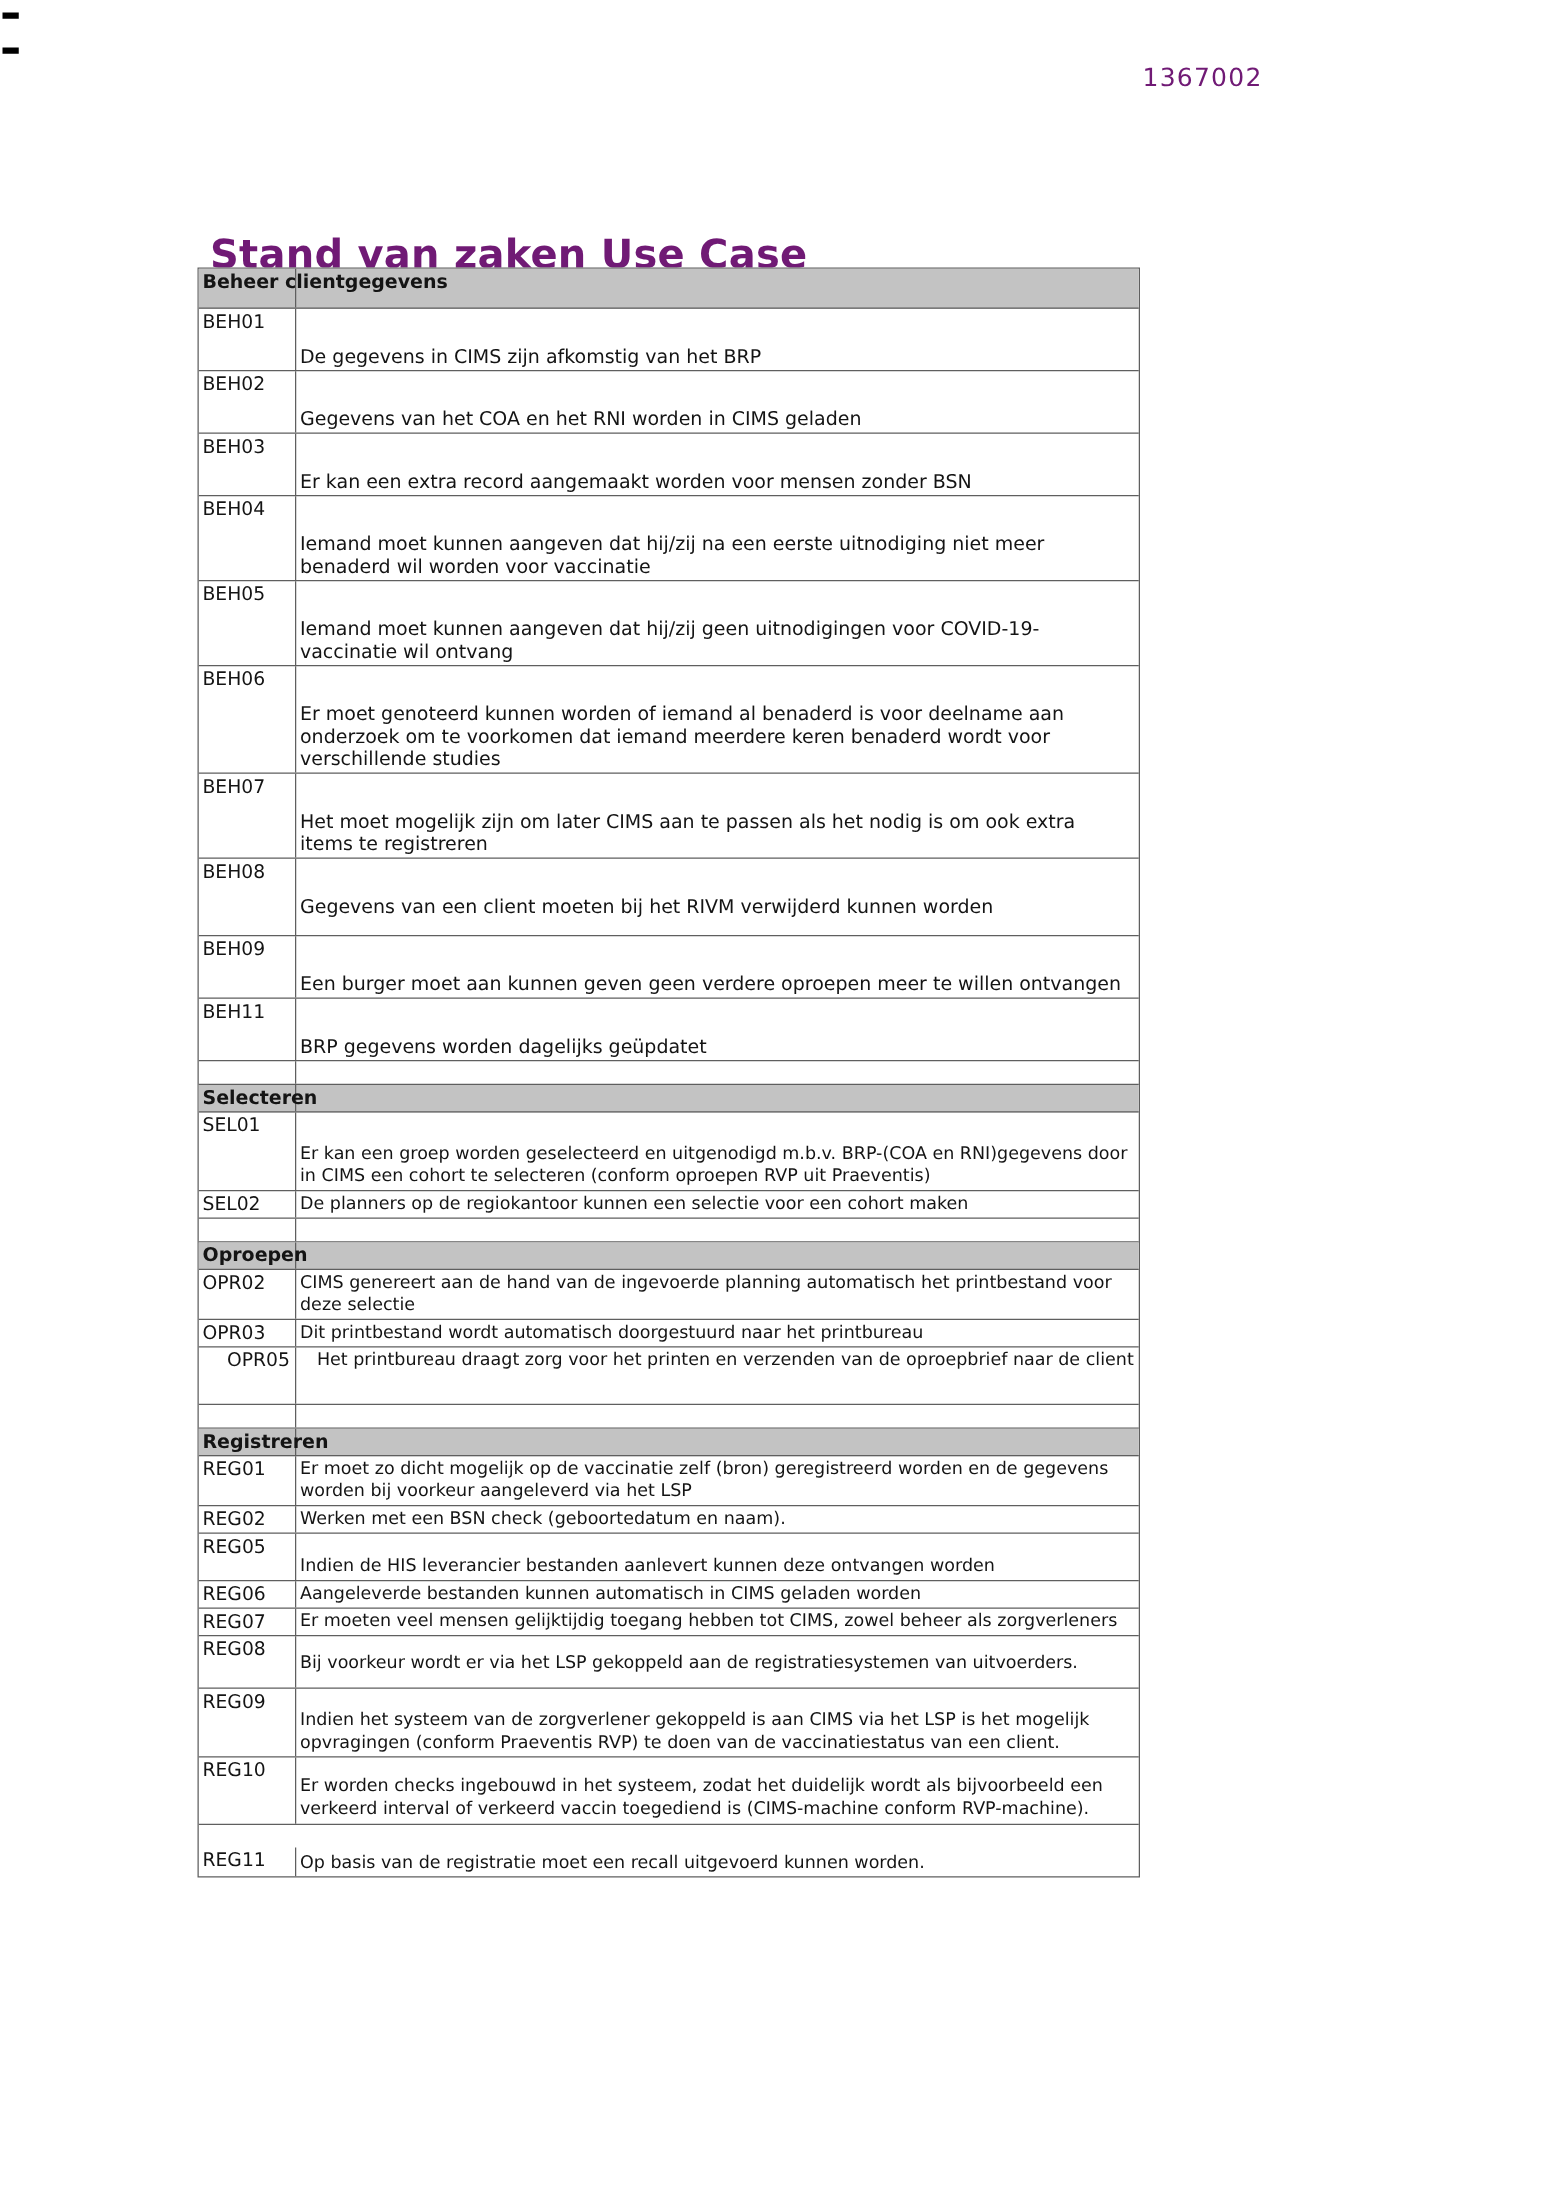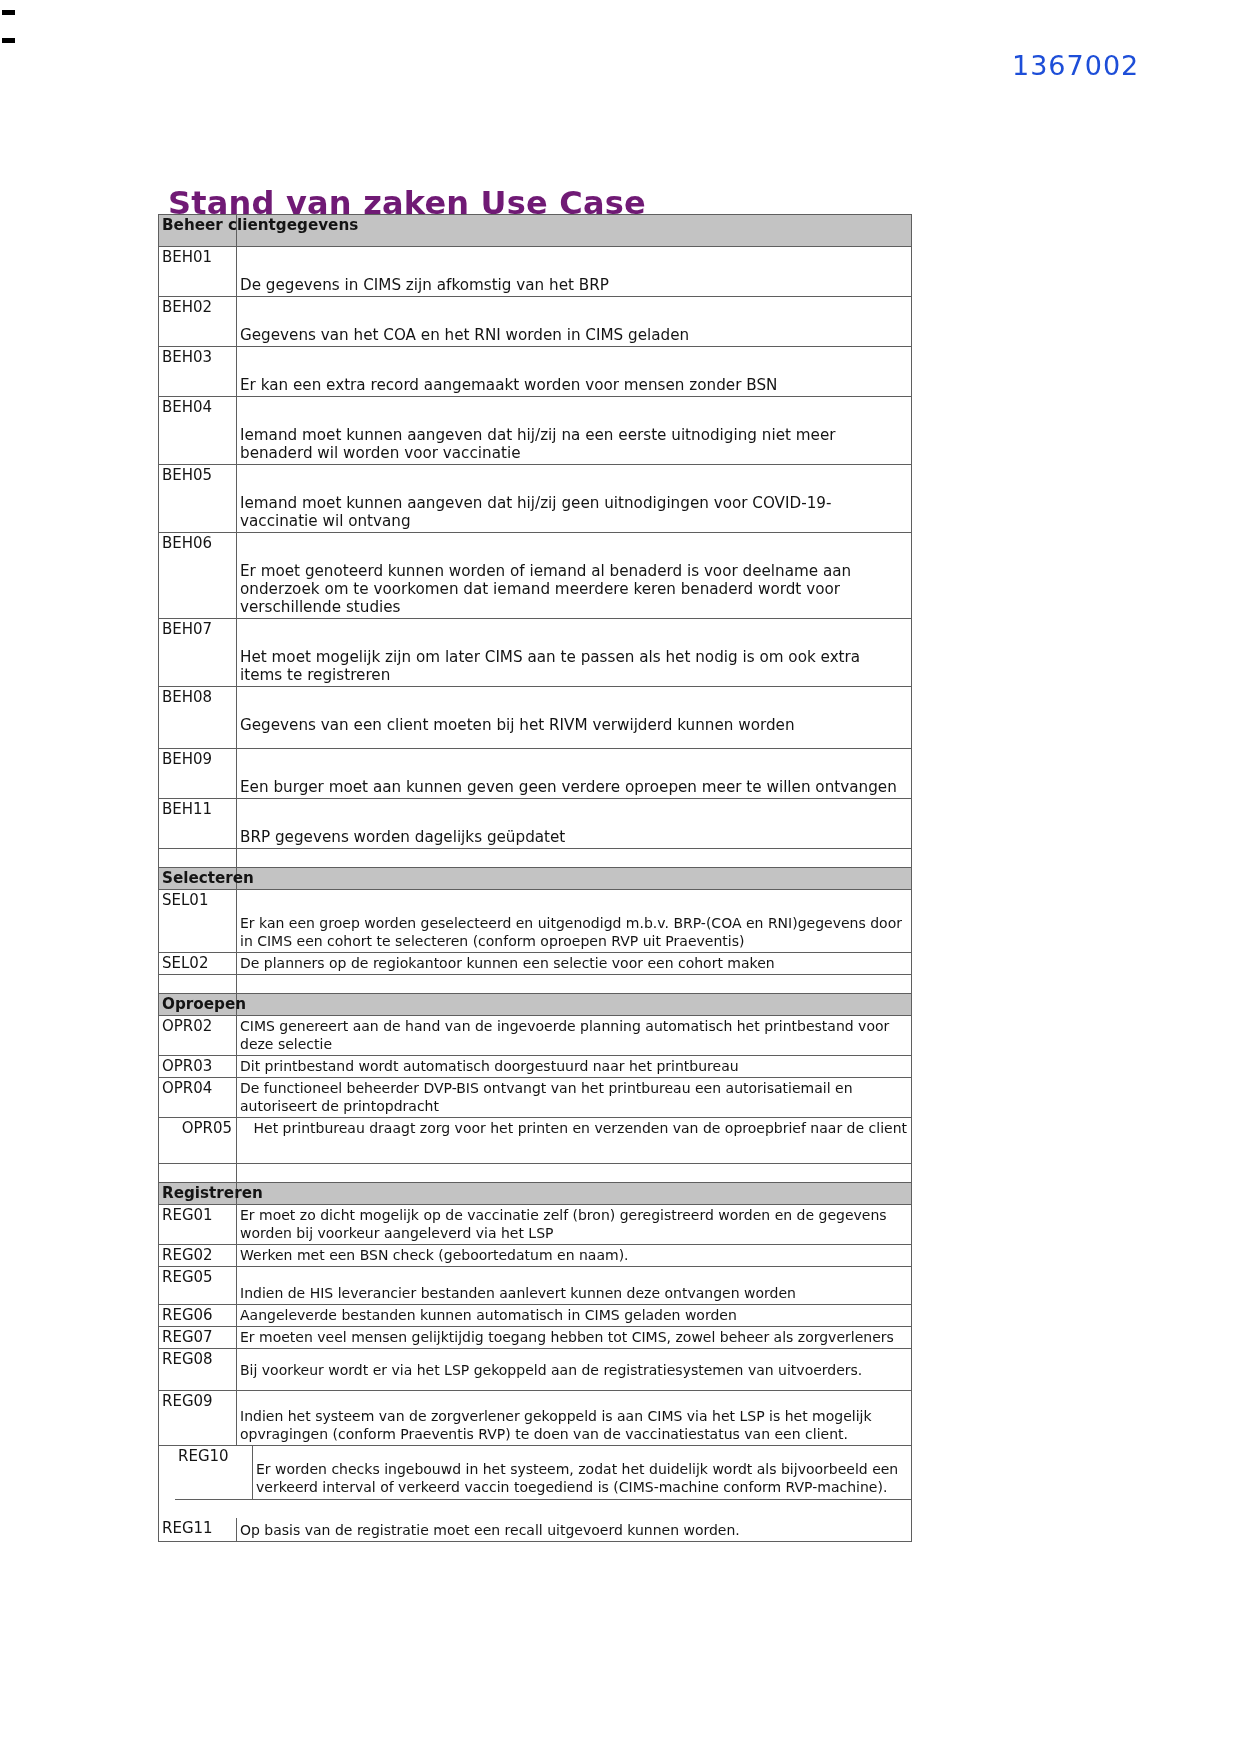--- a/index.html
+++ b/index.html
@@ -21,24 +21,24 @@
     width: 13px;
     height: 5px;
     background: #000;
   }
   .scan-mark.m1 { top: 10px; }
   .scan-mark.m2 { top: 38px; }
 
   .doc-number {
     position: absolute;
     top: 50px;
-    left: 1012px;
-    font-size: 27px;
+    left: 914px;
+    font-size: 20px;
     letter-spacing: 1px;
-    color: #1d4ed8;
+    color: #701a75;
   }
 
   .page-title {
     position: absolute;
     top: 163px;
     left: 168px;
     font-size: 32px;
     font-weight: bold;
     color: #701a75;
     letter-spacing: 0.2px;
@@ -165,24 +165,20 @@
       <div class="cell desc-cell"></div>
     </div>
     <div class="row">
       <div class="cell id-cell">OPR02</div>
       <div class="cell desc-cell">CIMS genereert aan de hand van de ingevoerde planning automatisch het printbestand voor deze selectie</div>
     </div>
     <div class="row">
       <div class="cell id-cell">OPR03</div>
       <div class="cell desc-cell">Dit printbestand wordt automatisch doorgestuurd naar het printbureau</div>
     </div>
-    <div class="row">
-      <div class="cell id-cell">OPR04</div>
-      <div class="cell desc-cell">De functioneel beheerder DVP-BIS ontvangt van het printbureau een autorisatiemail en autoriseert de printopdracht</div>
-    </div>
     <div class="row" style="min-height: 46px; text-align: right;">
       <div class="cell id-cell">OPR05</div>
       <div class="cell desc-cell">Het printbureau draagt zorg voor het printen en verzenden van de oproepbrief naar de client</div>
     </div>
     <div class="row spacer-row">
       <div class="cell id-cell"></div>
       <div class="cell desc-cell"></div>
     </div>
     <div class="row header-row">
       <div class="cell id-cell">Registreren</div>
@@ -209,21 +205,21 @@
       <div class="cell desc-cell">Er moeten veel mensen gelijktijdig toegang hebben tot CIMS, zowel beheer als zorgverleners</div>
     </div>
     <div class="row" style="min-height: 42px;">
       <div class="cell id-cell">REG08</div>
       <div class="cell desc-cell" style="padding-top: 12px;">Bij voorkeur wordt er via het LSP gekoppeld aan de registratiesystemen van uitvoerders.</div>
     </div>
     <div class="row">
       <div class="cell id-cell">REG09</div>
       <div class="cell desc-cell" style="padding-top: 16px;">Indien het systeem van de zorgverlener gekoppeld is aan CIMS via het LSP is het mogelijk opvragingen (conform Praeventis RVP) te doen van de vaccinatiestatus van een client.</div>
     </div>
-    <div class="row" style="min-height: 54px; margin-left: 16px;">
+    <div class="row" style="min-height: 54px;">
       <div class="cell id-cell">REG10</div>
       <div class="cell desc-cell" style="padding-top: 14px;">Er worden checks ingebouwd in het systeem, zodat het duidelijk wordt als bijvoorbeeld een verkeerd interval of verkeerd vaccin toegediend is (CIMS-machine conform RVP-machine).</div>
     </div>
     <div class="row">
       <div class="cell id-cell">REG11</div>
       <div class="cell desc-cell" style="padding-top: 3px;">Op basis van de registratie moet een recall uitgevoerd kunnen worden.</div>
     </div>
   </div>
 
 </body></html>

